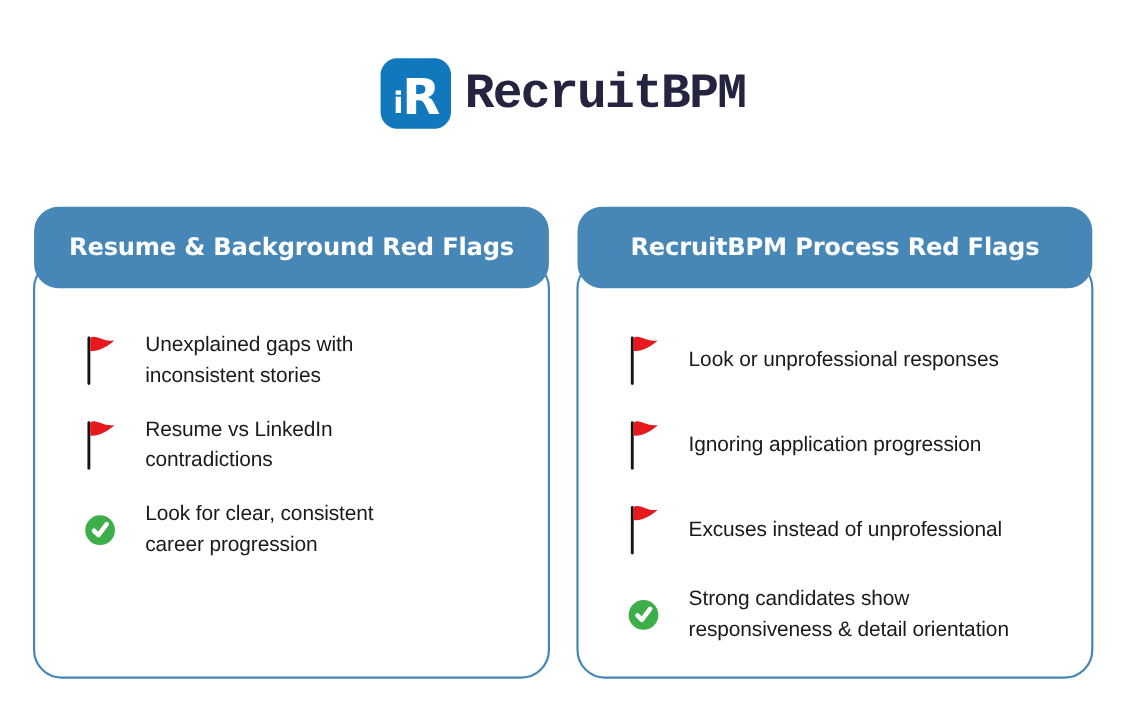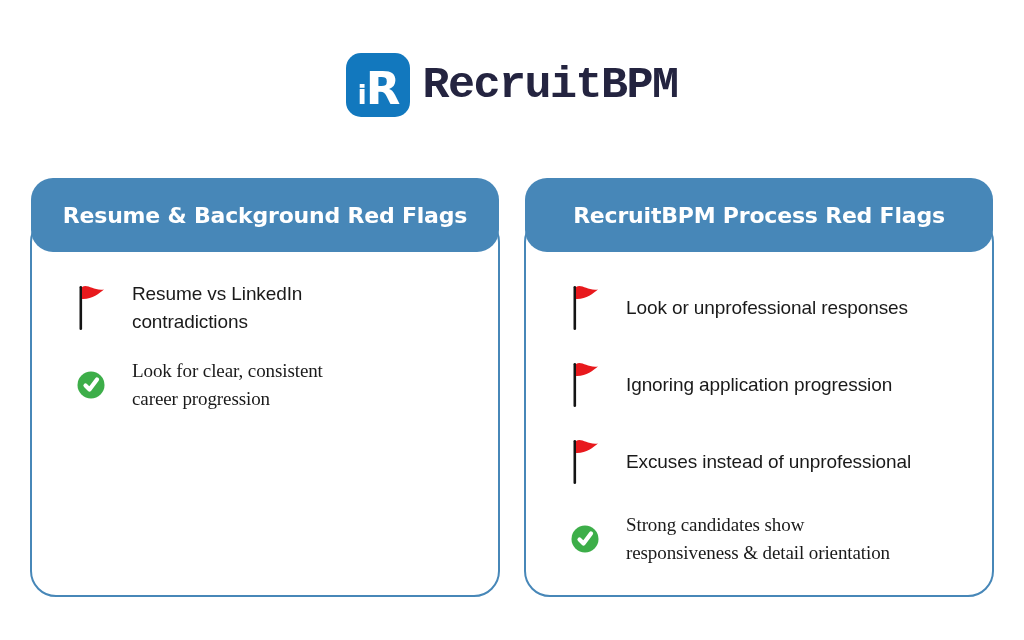--- a/index.html
+++ b/index.html
@@ -39,21 +39,21 @@
   
   .cards {
     display: flex; gap: 24px;
     padding: 0 30px; margin-top: 58px;
   }
   .card { flex: 1; position: relative; width: 470px; }
   .card-header {
     position: relative; z-index: 2;
     background: #4787B8;
     border-radius: 22px;
-    height: 74px; margin: 2px 1px;
+    height: 74px; margin: 12px 1px;
     display: flex; align-items: center; justify-content: center;
   }
   .card-title {
     color: #ffffff;
     font-family: "DejaVu Sans", sans-serif;
     font-size: 22px; font-weight: bold;
     letter-spacing: -0.2px;
     margin: 0;
   }
   .card-body {
@@ -63,21 +63,21 @@
     background: #ffffff;
     border: 2px solid #4787B8;
     border-radius: 26px;
     padding: 62px 20px 28px 44px;
   }
 
   .item {
     display: flex; align-items: center;
     min-height: 56px; margin-bottom: 21px;
   }
-  .item:last-child { margin-bottom: 16px; font-family: Liberation Serif, serif; }
+  .item:last-child { margin-bottom: 16px; }
   .icon-col { width: 56px; flex: 0 0 56px; display: flex; align-items: center; }
   .item-text {
     font-size: 19px; line-height: 28px;
     color: #1a1a1a;
     white-space: pre;
     letter-spacing: -0.1px;
   }
 </style>
 </head>
 <body>
@@ -94,20 +94,30 @@
 
   <section class="cards">
 
     <article class="card">
       <header class="card-header">
         <h2 class="card-title">Resume &amp; Background Red Flags</h2>
       </header>
       <div class="card-body">
 
 
+        <div class="item">
+          <span class="icon-col">
+            <svg width="30" height="48" viewBox="0 0 30 48">
+              <rect x="3.5" y="2" width="2.6" height="44" rx="1.3" fill="#141414"></rect>
+              <path d="M6 3 C 12 -0.5, 17 7, 28 5.5 C 23 9.5, 16 15.5, 6 15 Z" fill="#E8191D"></path>
+            </svg>
+          </span>
+          <span class="item-text">Unexplained gaps with
+inconsistent stories</span>
+        </div>
 
         <div class="item">
           <span class="icon-col">
             <svg width="30" height="48" viewBox="0 0 30 48">
               <rect x="3.5" y="2" width="2.6" height="44" rx="1.3" fill="#141414"></rect>
               <path d="M6 3 C 12 -0.5, 17 7, 28 5.5 C 23 9.5, 16 15.5, 6 15 Z" fill="#E8191D"></path>
             </svg>
           </span>
           <span class="item-text">Resume vs LinkedIn
 contradictions</span>

